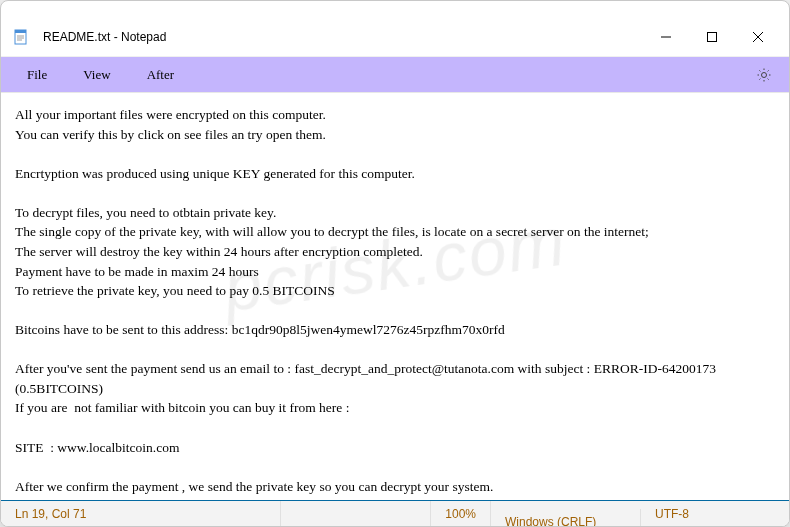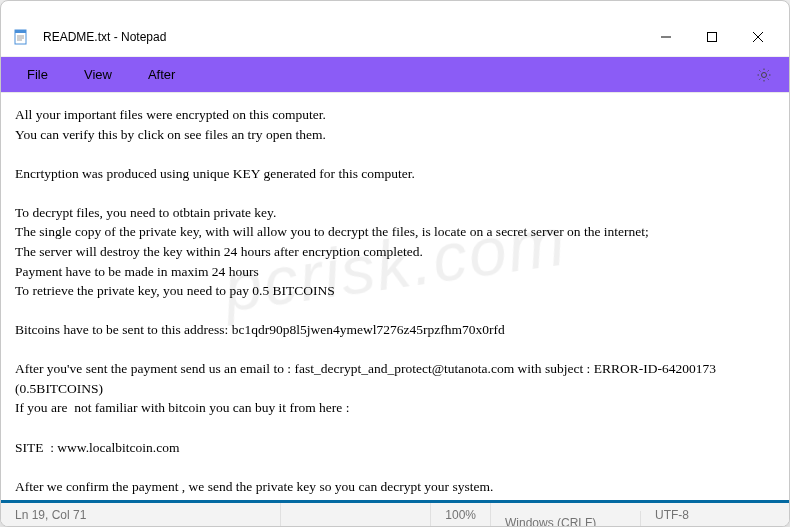--- a/index.html
+++ b/index.html
@@ -52,25 +52,26 @@
       height: 32px;
       display: flex;
       align-items: center;
       justify-content: center;
       cursor: pointer;
       font-size: 10px;
       color: #000;
     }
     .menu-bar {
       height: 36px;
-      background: #8b5cf6;
+      background: #c4b5fd;
       display: flex;
       align-items: center;
       padding: 0 8px;
       border-bottom: 1px solid #e8e8e8;
+      font-family: Liberation Serif, serif;
     }
     .menu-item {
       padding: 6px 18px;
       font-size: 13px;
       color: #000;
       cursor: pointer;
       border-radius: 4px;
     }
     .menu-spacer { flex: 1; }
     .settings-btn {
@@ -103,25 +104,25 @@
       font-style: italic;
       color: rgba(0,0,0,0.06);
       pointer-events: none;
       white-space: nowrap;
       font-weight: 400;
       letter-spacing: 2px;
     }
     .status-bar {
       height: 26px;
       background: #f3f3f3;
-      border-top: 3px solid #0369a1;
+      border-top: 1px solid #0369a1;
       display: flex;
       align-items: center;
       font-size: 12px;
-      color: #737373;
+      color: #a16207;
     }
     .status-cell {
       padding: 0 14px;
       border-right: 1px solid #e0e0e0;
       height: 100%;
       display: flex;
       align-items: center;
     }
     .status-cell.first { flex: 0 0 280px; }
     .status-cell.mid1 { flex: 0 0 150px; }

